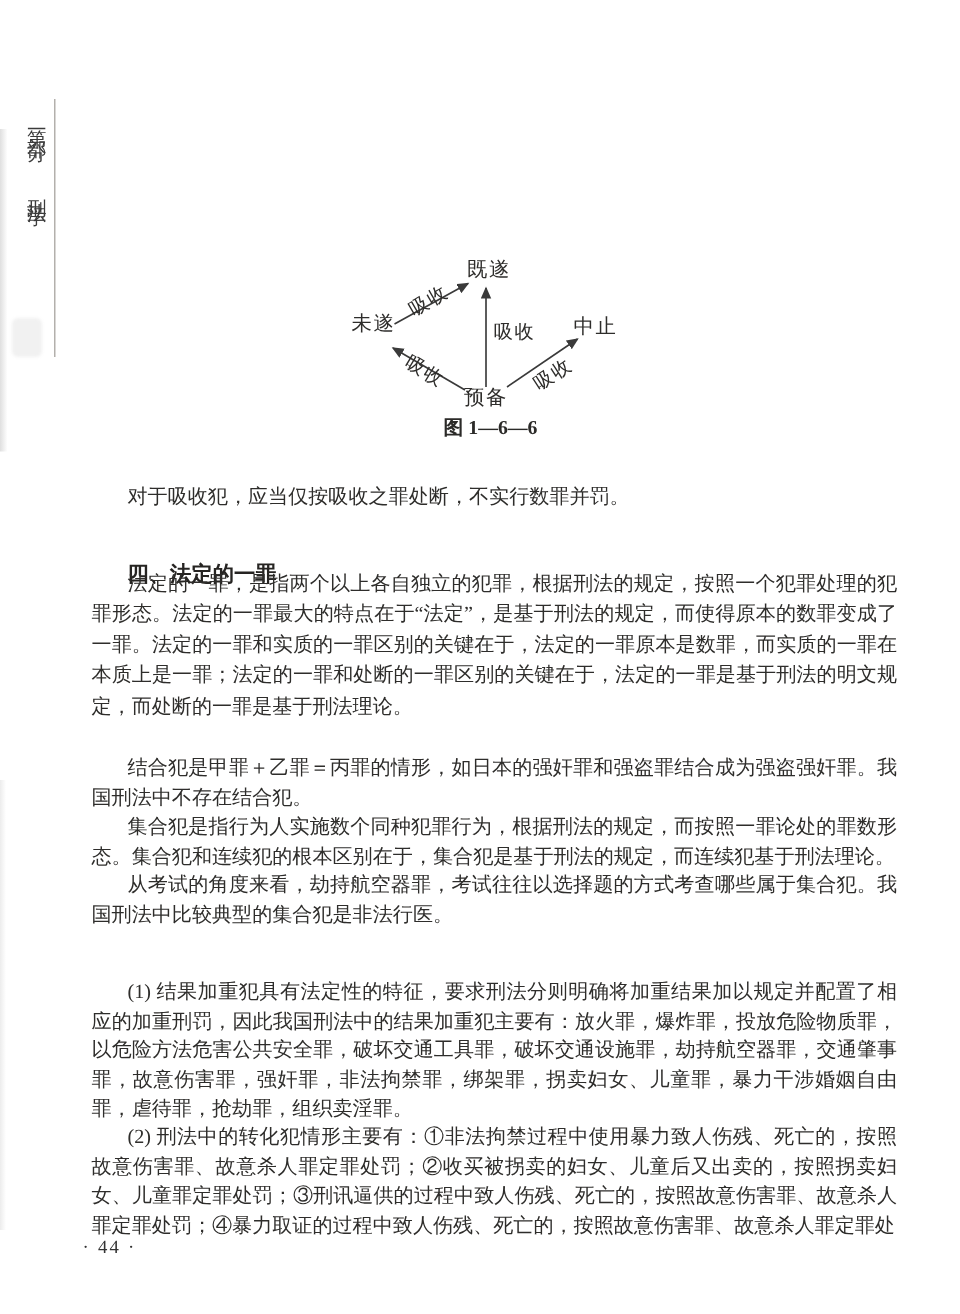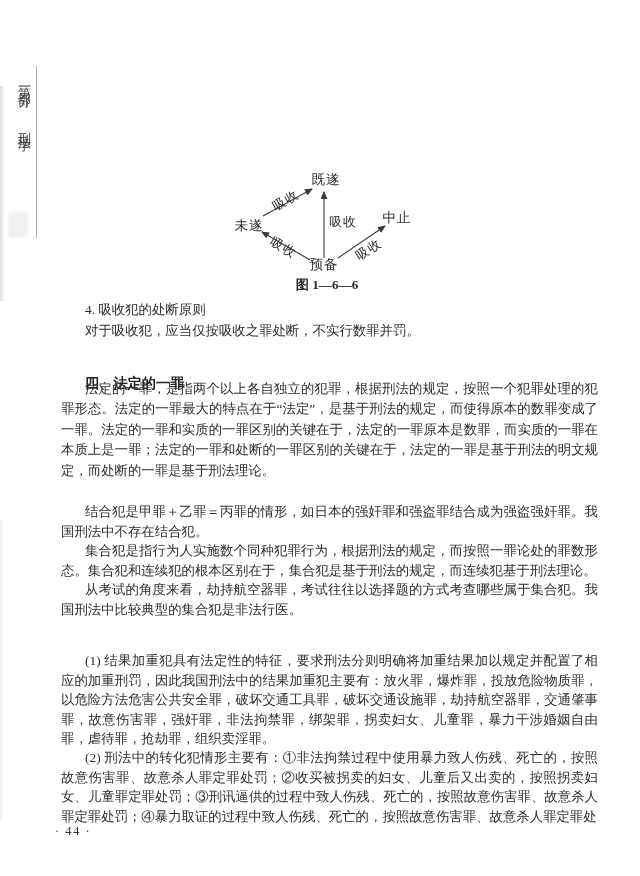--- a/index.html
+++ b/index.html
@@ -88,33 +88,32 @@
           <path d="M0,0 L8,3.5 L0,7 Z" fill="#3a3a3a"></path>
         </marker>
       </defs>
       <line x1="263" y1="48" x2="312" y2="21" stroke="#3a3a3a" stroke-width="1.1" marker-end="url(#arr)"></line>
       <line x1="324" y1="90" x2="324" y2="24" stroke="#3a3a3a" stroke-width="1.1" marker-end="url(#arr)"></line>
       <line x1="310" y1="92" x2="262" y2="64" stroke="#3a3a3a" stroke-width="1.1" marker-end="url(#arr)"></line>
       <line x1="338" y1="90" x2="385" y2="58" stroke="#3a3a3a" stroke-width="1.1" marker-end="url(#arr)"></line>
     </svg>
 
     <span class="node" style="left:326px;top:12px;">既遂</span>
-    <span class="node" style="left:249px;top:58px;">未遂</span>
+    <span class="node" style="left:249px;top:48px;">未遂</span>
     <span class="node" style="left:397px;top:50px;">中止</span>
     <span class="node" style="left:324px;top:97px;">预备</span>
 
     <span class="edge-label" style="left:286px;top:33px;transform:translate(-50%,-50%) rotate(-30deg);">吸收</span>
     <span class="edge-label" style="left:343px;top:54px;transform:translate(-50%,-50%);">吸收</span>
     <span class="edge-label" style="left:283px;top:80px;transform:translate(-50%,-50%) rotate(31deg);">吸收</span>
     <span class="edge-label" style="left:369px;top:82px;transform:translate(-50%,-50%) rotate(-33deg);">吸收</span>
 
     <figcaption class="diagram-caption">图 1—6—6</figcaption>
   </figure>
 
-  <p class="t indent item4-title">4. 吸收犯的处断原则</p>
   <p class="t indent item4-text">对于吸收犯，应当仅按吸收之罪处断，不实行数罪并罚。</p>
 
   <p class="t indent heading heading4">四、法定的一罪</p>
   <p class="t indent p2">法定的一罪，是指两个以上各自独立的犯罪，根据刑法的规定，按照一个犯罪处理的犯罪形态。法定的一罪最大的特点在于“法定”，是基于刑法的规定，而使得原本的数罪变成了一罪。法定的一罪和实质的一罪区别的关键在于，法定的一罪原本是数罪，而实质的一罪在本质上是一罪；法定的一罪和处断的一罪区别的关键在于，法定的一罪是基于刑法的明文规定，而处断的一罪是基于刑法理论。</p>
   <p class="t indent p4">结合犯是甲罪＋乙罪＝丙罪的情形，如日本的强奸罪和强盗罪结合成为强盗强奸罪。我国刑法中不存在结合犯。</p>
   <p class="t indent p5">集合犯是指行为人实施数个同种犯罪行为，根据刑法的规定，而按照一罪论处的罪数形态。集合犯和连续犯的根本区别在于，集合犯是基于刑法的规定，而连续犯基于刑法理论。</p>
   <p class="t indent p6">从考试的角度来看，劫持航空器罪，考试往往以选择题的方式考查哪些属于集合犯。我国刑法中比较典型的集合犯是非法行医。</p>
 
   <p class="t indent p7">(1) 结果加重犯具有法定性的特征，要求刑法分则明确将加重结果加以规定并配置了相应的加重刑罚，因此我国刑法中的结果加重犯主要有：放火罪，爆炸罪，投放危险物质罪，以危险方法危害公共安全罪，破坏交通工具罪，破坏交通设施罪，劫持航空器罪，交通肇事罪，故意伤害罪，强奸罪，非法拘禁罪，绑架罪，拐卖妇女、儿童罪，暴力干涉婚姻自由罪，虐待罪，抢劫罪，组织卖淫罪。</p>
   <p class="t indent p8">(2) 刑法中的转化犯情形主要有：①非法拘禁过程中使用暴力致人伤残、死亡的，按照故意伤害罪、故意杀人罪定罪处罚；②收买被拐卖的妇女、儿童后又出卖的，按照拐卖妇女、儿童罪定罪处罚；③刑讯逼供的过程中致人伤残、死亡的，按照故意伤害罪、故意杀人罪定罪处罚；④暴力取证的过程中致人伤残、死亡的，按照故意伤害罪、故意杀人罪定罪处</p>

